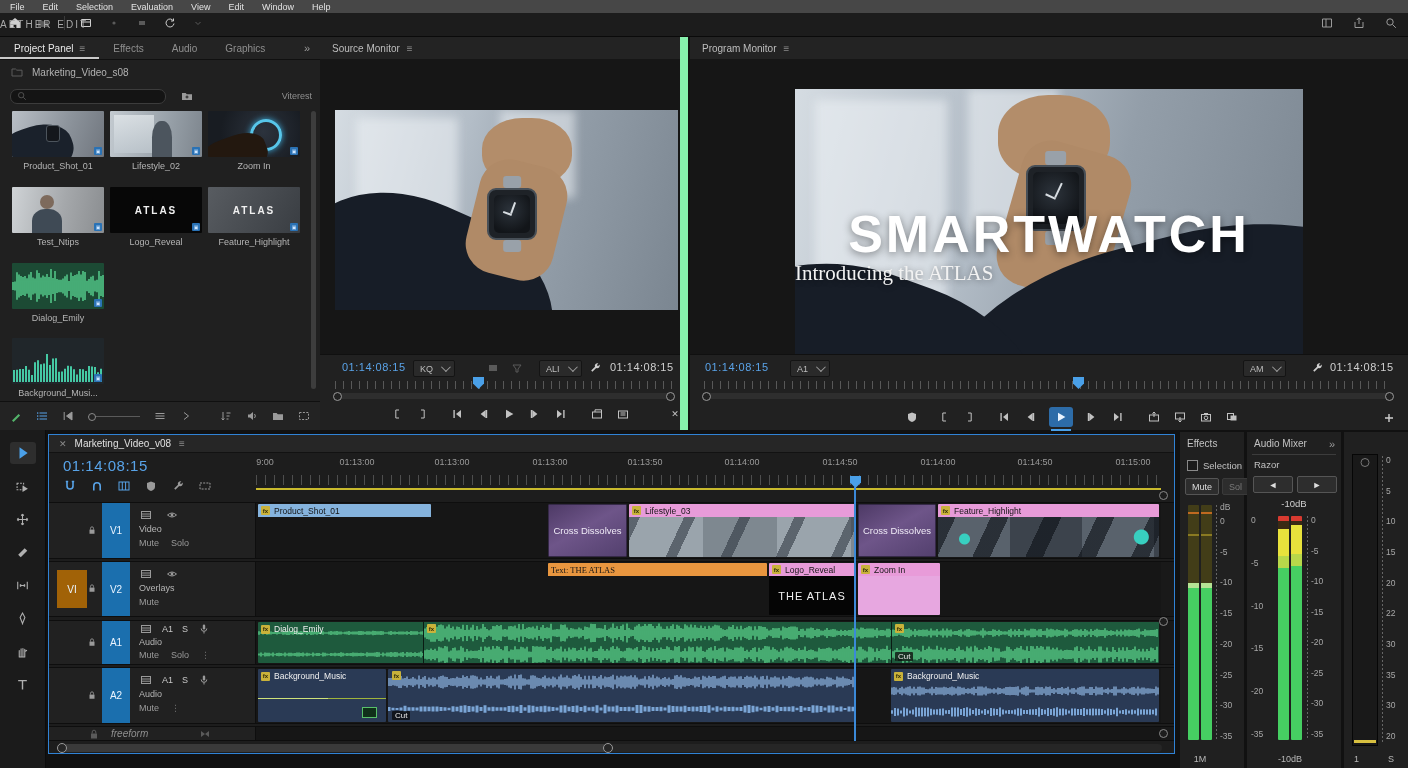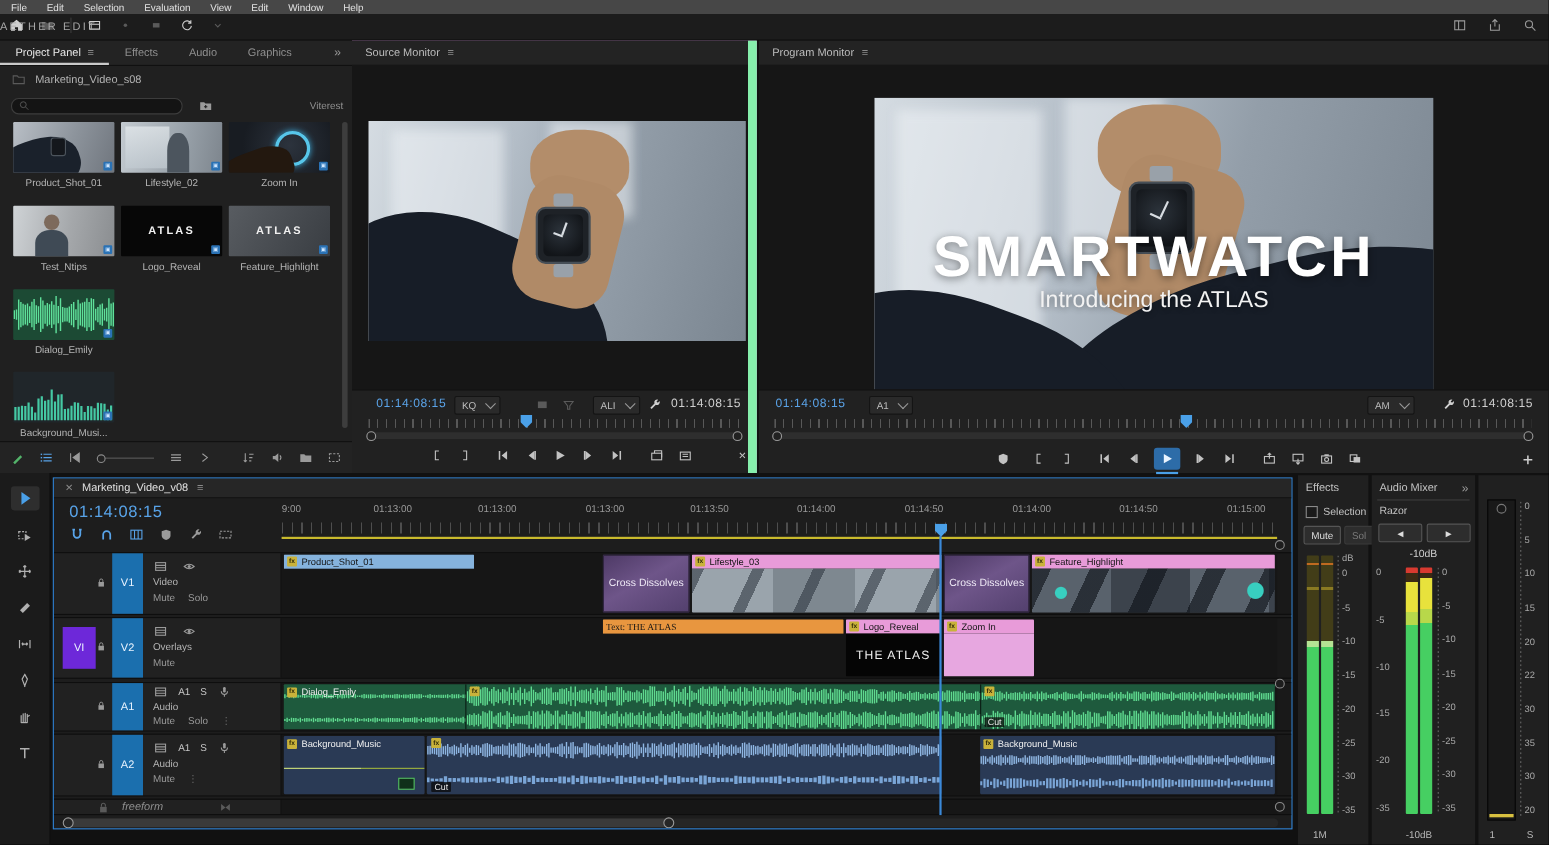--- a/index.html
+++ b/index.html
@@ -77,21 +77,21 @@
   .scene .sleeve{position:absolute;background:#171d27;border-radius:45%;}
   .scene .forearm{position:absolute;background:#b08a67;border-radius:30px;}
   .scene .fist{position:absolute;background:#b38d6a;border-radius:45%;}
   .watch{position:absolute;}
   .watch .strap{position:absolute;left:50%;transform:translateX(-50%);width:34%;background:#99a1a9;border-radius:3px;}
   .watch .case{position:absolute;left:0;right:0;margin:auto;background:#1e2227;border:2px solid #474f57;border-radius:9px;}
   .watch .screen{position:absolute;inset:5px;background:radial-gradient(circle at 45% 40%,#2c333b,#121519 75%);border-radius:5px;}
   .watch .h1,.watch .h2{position:absolute;left:50%;top:50%;background:#d8dde2;transform-origin:0 0;}
   .overlay-title{position:absolute;left:0;right:0;text-align:center;color:#fff;font-weight:bold;
                  font-size:52px;letter-spacing:3px;text-shadow:0 2px 8px rgba(0,0,0,.45);}
-  .overlay-sub{position:absolute;left:0;right:0;text-align:center;color:#f2f2f2;font-size:21px;text-shadow:0 1px 6px rgba(0,0,0,.45);}
+  .overlay-sub{position:absolute;left:0;right:0;color:#f2f2f2;font-size:21px;text-shadow:0 1px 6px rgba(0,0,0,.45);font-family:Liberation Serif, serif;}
   .mon-ctl{position:absolute;left:0;right:0;bottom:0;height:75px;background:#212121;border-top:1px solid #101010;}
   .tc{font-size:11px;letter-spacing:.5px;}
   .tc.blue{color:#5aa3e8;} .tc.white{color:#cfcfcf;}
   .dd{display:inline-flex;align-items:center;gap:8px;height:15px;padding:0 6px;background:#2a2a2a;border:1px solid #141414;border-radius:2px;color:#bdbdbd;font-size:9px;}
   .chev{width:6px;height:6px;border-right:1px solid #9a9a9a;border-bottom:1px solid #9a9a9a;transform:rotate(45deg) translateY(-2px);}
   .scrubticks{position:absolute;height:8px;background:repeating-linear-gradient(90deg,#585858 0 1px,transparent 1px 8px);}
   .scrubbar{position:absolute;height:6px;background:#2e2e2e;border-radius:3px;}
   .scrubbar::before,.scrubbar::after{content:"";position:absolute;top:-1px;width:7px;height:7px;border:1px solid #9a9a9a;border-radius:50%;background:#212121;}
   .scrubbar::before{left:-2px;} .scrubbar::after{right:-2px;}
   .ph-marker{position:absolute;width:11px;height:12px;background:#4aa0e8;clip-path:polygon(0 0,100% 0,100% 55%,50% 100%,0 55%);}
@@ -110,21 +110,21 @@
   .tl-tc{position:absolute;left:14px;top:22px;font-size:15px;color:#58a3e8;letter-spacing:.5px;}
   .tl-tools{position:absolute;left:14px;top:44px;display:flex;gap:13px;align-items:center;}
   .ruler-label{position:absolute;top:0;transform:translateX(-50%);font-size:9px;color:#9a9a9a;white-space:nowrap;}
   .tl-ticks{position:absolute;left:207px;top:40px;width:905px;height:10px;
             background:repeating-linear-gradient(90deg,#4e4e4e 0 1px,transparent 1px 9px);}
   .tl-yellow{position:absolute;left:207px;top:53px;width:905px;height:2px;background:#c9ba2d;}
   .trackrow{position:absolute;left:0;width:1125px;background:#191919;border-top:1px solid #0e0e0e;border-bottom:1px solid #0e0e0e;box-sizing:border-box;}
   .thead{position:absolute;left:0;top:0;bottom:0;width:207px;background:#212121;border-right:1px solid #0e0e0e;box-sizing:border-box;}
   .tbadge{position:absolute;left:53px;top:0;bottom:0;width:28px;background:#1b6fae;color:#eaf4ff;
           display:flex;align-items:center;justify-content:center;font-size:10px;}
-  .tpatch{position:absolute;left:8px;top:8px;bottom:8px;width:30px;background:#6d28d9;color:#eaf4ff;display:flex;align-items:center;justify-content:center;font-size:10px;}
+  .tpatch{position:absolute;left:8px;top:8px;bottom:8px;width:30px;background:#a16207;color:#eaf4ff;display:flex;align-items:center;justify-content:center;font-size:10px;}
   .tlock{position:absolute;left:38px;top:50%;transform:translateY(-50%);color:#9a9a9a;}
   .tmeta{position:absolute;left:90px;top:5px;right:4px;font-size:9px;color:#b5b5b5;line-height:14px;}
   .tmeta .r1{display:flex;gap:12px;align-items:center;color:#c8c8c8;}
   .tmeta .r3{color:#9a9a9a;display:flex;gap:12px;}
   .tcontent{position:absolute;left:207px;top:0;bottom:0;width:905px;background:#161616;overflow:hidden;}
   .clip{position:absolute;top:1px;bottom:1px;border-radius:1px;overflow:hidden;}
   .chead{position:absolute;left:0;right:0;top:0;height:13px;display:flex;align-items:center;gap:4px;padding-left:3px;
          font-size:8.5px;color:#151515;white-space:nowrap;overflow:hidden;}
   .chead.blue{background:#85b3dd;} .chead.pink{background:#e89bd9;} .chead.orange{background:#e8963f;font-family:Liberation Serif, serif;}
   .cbody{position:absolute;left:0;right:0;top:13px;bottom:0;}

